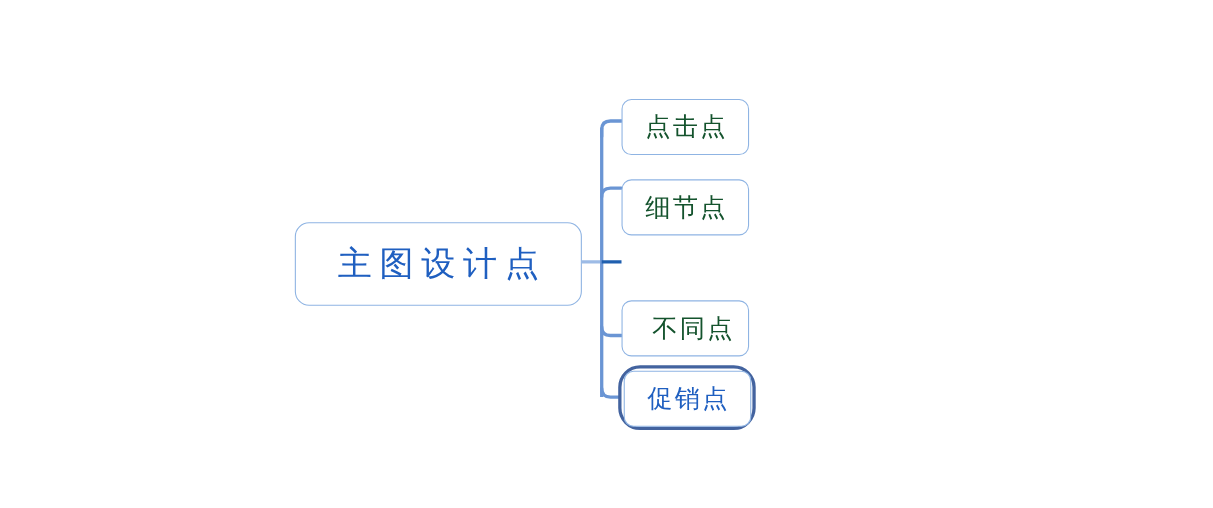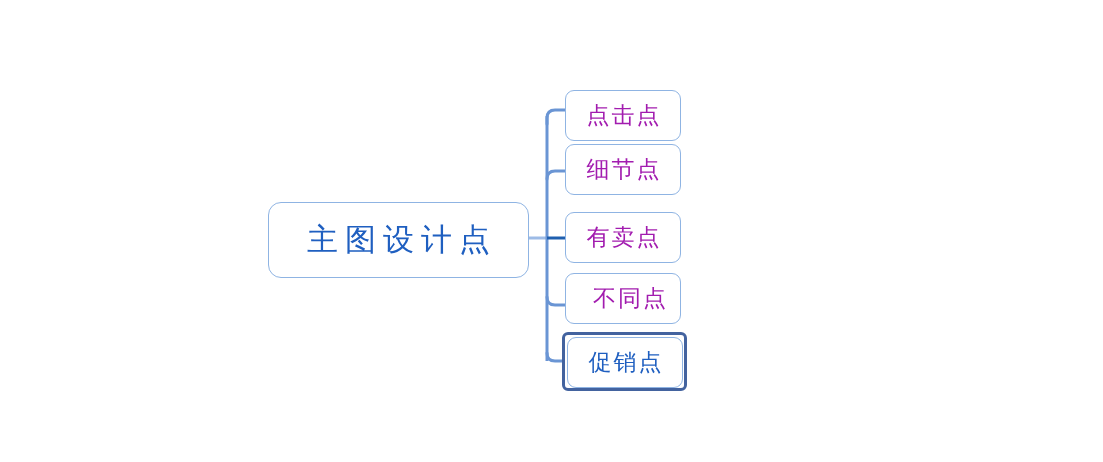--- a/index.html
+++ b/index.html
@@ -26,21 +26,21 @@
   }
 
   
   .node {
     position: absolute;
     box-sizing: border-box;
     background: #ffffff;
     display: flex;
     align-items: center;
     justify-content: center;
-    color: #a21caf;
+    color: #14532d;
     white-space: nowrap;
   }
 
   .root-node {
     left: 268px;
     top: 202px;
     width: 261px;
     height: 76px;
     border: 1.6px solid #8fb4e3;
     border-radius: 13px;
@@ -55,34 +55,34 @@
     width: 116px;
     height: 51px;
     border: 1.5px solid #8fb4e3;
     border-radius: 9px;
     font-size: 23px;
     letter-spacing: 2px;
     text-indent: 2px;
   }
 
   .child-1 { top: 90px; }
-  .child-2 { top: 144px; }
+  .child-2 { top: 163px; }
   .child-3 { top: 212px; }
   .child-4 { top: 273px; padding-left: 13px; }
 
   
   .selected-wrap {
     position: absolute;
     left: 562px;
     top: 332px;
     width: 125px;
     height: 59px;
     box-sizing: border-box;
     border: 3px solid #43639f;
-    border-radius: 6px;
+    border-radius: 20px;
     background: #ffffff;
     padding: 0;
   }
   .selected-node {
     position: absolute;
     left: 2px;
     top: 2px;
     width: 116px;
     height: 51px;
     box-sizing: border-box;
@@ -120,21 +120,20 @@
 
     <path d="M 547 353 Q 547 361 555 361 L 563 361" stroke="#6a95d4" stroke-width="3" fill="none" stroke-linecap="round"></path>
   </svg>
 
   <div class="node root-node">主图设计点</div>
 
   <div class="node child-node child-1">点击点</div>
 
   <div class="node child-node child-2">细节点</div>
 
-  <div class="node child-node child-3">有卖点</div>
 
   <div class="node child-node child-4">不同点</div>
 
   <div class="selected-wrap">
     <div class="selected-node">促销点</div>
   </div>
 
 </div>
 
 </body></html>

